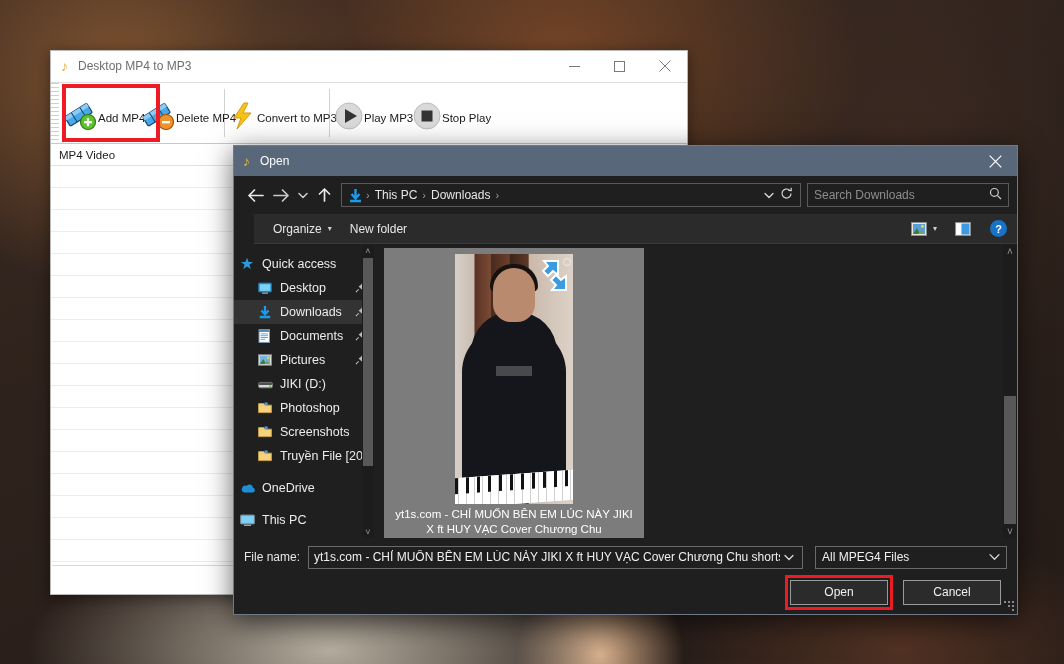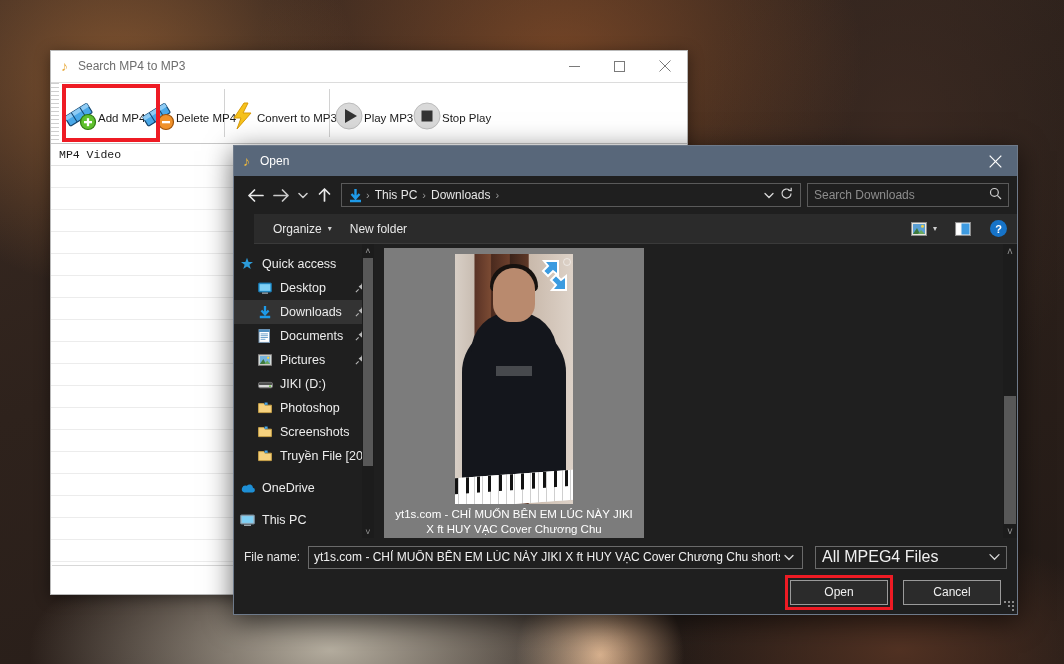--- a/index.html
+++ b/index.html
@@ -57,21 +57,21 @@
     border: 4px solid #ee1b24; pointer-events: none;
   }
   #app-toolbar .ruler {
     position: absolute; left: 0; top: 0; width: 8px; height: 100%;
     background: repeating-linear-gradient(to bottom, #cfcfcf 0 1px, transparent 1px 4px);
   }
 
   #app-listheader {
     height: 22px; border-bottom: 1px solid #e2e2e2; display: flex; align-items: center;
   }
-  #app-listheader .col { font-size: 11.5px; color: #1b1b1b; padding-left: 8px; font-family: Liberation Mono, monospace; }
+  #app-listheader .col { font-size: 11.5px; color: #1b1b1b; padding-left: 8px; }
   #app-list { height: 400px; background: #fff; }
   #app-list .row { height: 22px; border-bottom: 1px solid #ececec; }
   #app-footer {
     position: absolute; left: 1px; right: 1px; bottom: 1px; height: 28px;
     border-top: 1px solid #d8d8d8; display: flex; align-items: center; justify-content: center;
     background: #fff;
   }
   #app-footer a {
     font-size: 11.5px; color: #1b1b1b; text-decoration: underline;
   }
@@ -245,21 +245,21 @@
     display: flex; align-items: center; padding: 0 2px 0 5px; min-width: 0; overflow: hidden;
   }
   #fn-input .val {
     flex: 1; font-size: 12px; color: #f0f0f0; white-space: nowrap; overflow: hidden;
   }
   #fn-input .chev { font-size: 11px; color: #d8d8d8; padding: 0 6px 0 4px; }
   #filter-select {
     width: 192px; height: 23px; margin-left: 12px; border: 1px solid #6a6a6a;
     background: #1f1f1f; display: flex; align-items: center; padding: 0 6px; flex: none;
   }
-  #filter-select .val { flex: 1; font-size: 16px; color: #f0f0f0; }
+  #filter-select .val { flex: 1; font-size: 12px; color: #f0f0f0; }
   #filter-select .chev { font-size: 11px; color: #d8d8d8; }
 
   #btn-row { display: flex; justify-content: flex-end; align-items: center; height: 44px; gap: 10px; padding-right: 6px; }
   .dlg-btn {
     width: 98px; height: 25px; border: 1px solid #9a9a9a; background: #2b2b2b;
     color: #f0f0f0; font-size: 12px; display: flex; align-items: center; justify-content: center;
   }
   #open-wrap { position: relative; padding: 5px; }
   #open-highlight {
     position: absolute; inset: 0; border: 3px solid #ee1b24; pointer-events: none;
@@ -275,21 +275,21 @@
       radial-gradient(circle 1px at 9px 9px, #8a8a8a 99%, transparent);
   }
 </style>
 </head>
 <body>
 
 <div id="app-window">
 
   <div id="app-titlebar">
     <span class="tb-icon">♪</span>
-    <span class="tb-title">Search MP4 to MP3</span>
+    <span class="tb-title">Desktop MP4 to MP3</span>
     <span class="tb-spacer"></span>
     <div class="win-btn">
       <svg width="11" height="11" viewBox="0 0 11 11">
           <line x1="0" y1="5.5" x2="11" y2="5.5" stroke="#7a7a7a" stroke-width="1"></line>
         </svg>
     </div>
     <div class="win-btn">
       <svg width="11" height="11" viewBox="0 0 11 11">
           <rect x="0.5" y="0.5" width="10" height="10" fill="none" stroke="#7a7a7a" stroke-width="1"></rect>
         </svg>

